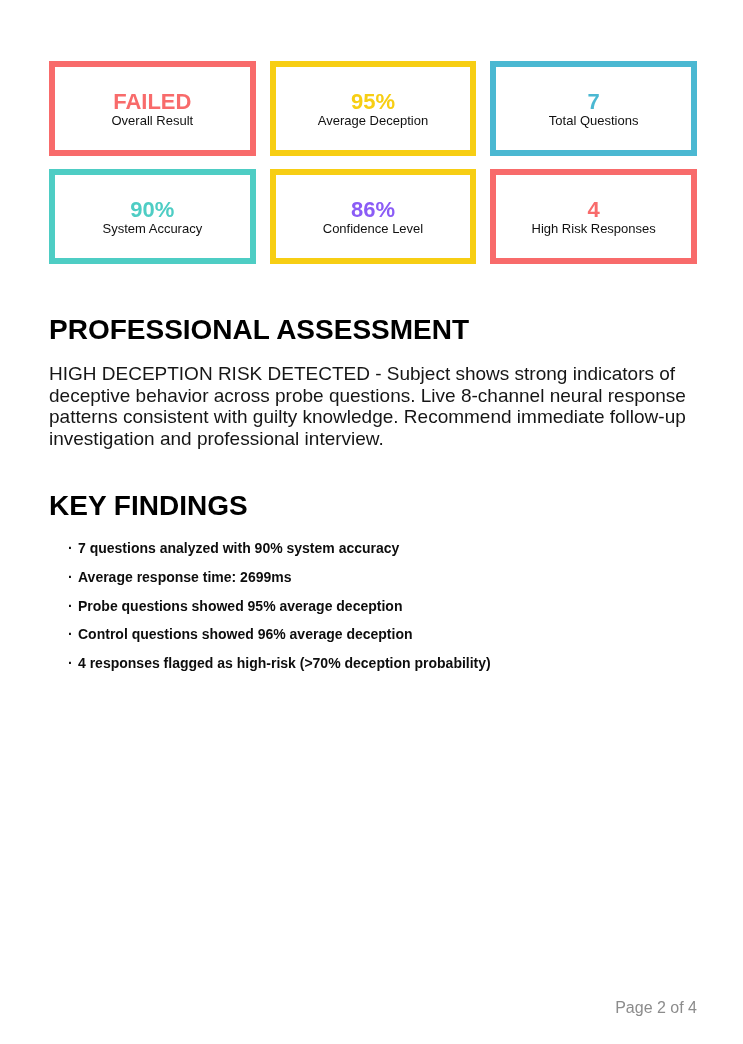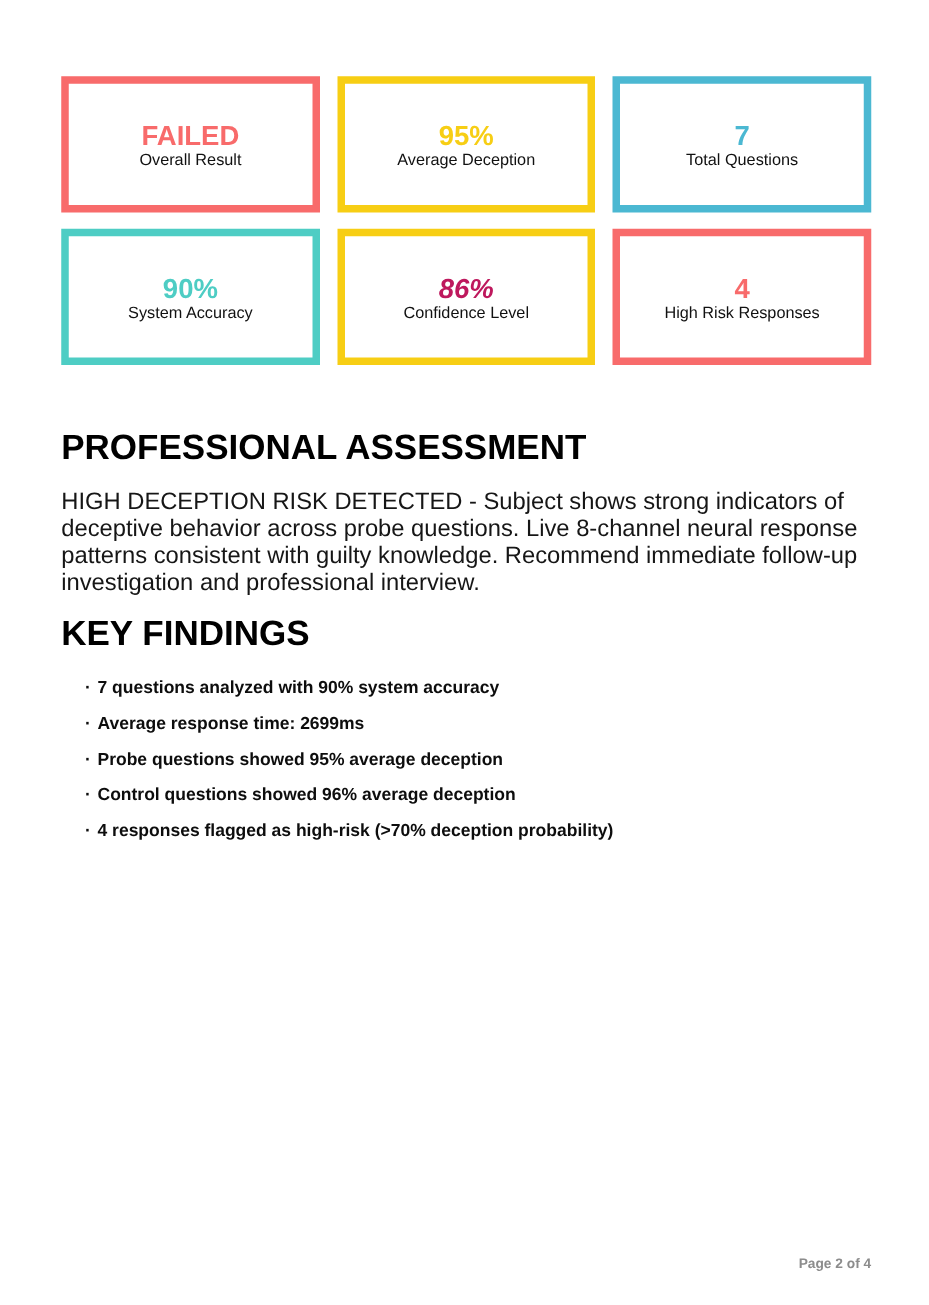--- a/index.html
+++ b/index.html
@@ -32,21 +32,21 @@
   }
   .cards-grid {
     margin-top: 45px;
     display: grid;
     grid-template-columns: repeat(3, 1fr);
     column-gap: 14px;
     row-gap: 13px;
   }
   .card {
     box-sizing: border-box;
-    height: 109px;
+    height: 95px;
     border: 6px solid #cccccc;
     background: #ffffff;
     display: flex;
     flex-direction: column;
     align-items: center;
     justify-content: center;
     gap: 1px;
   }
   .card-value {
     font-size: 22px;
@@ -68,21 +68,21 @@
   }
   .section-pa { margin-top: 50px; }
   .pa-body {
     margin: 17px 0 0 0;
     font-size: 19px;
     font-weight: 400;
     line-height: 21.5px;
     color: #161616;
     max-width: 650px;
   }
-  .section-kf { margin-top: 14px; }
+  .section-kf { margin-top: 41px; }
   .kf-list {
     margin: 18px 0 0 0;
     padding: 0;
     list-style: none;
   }
   .kf-list li {
     position: relative;
     padding-left: 29px;
     font-size: 14px;
     font-weight: 700;
@@ -94,23 +94,22 @@
     content: "\00B7";
     position: absolute;
     left: 19px;
     top: 0;
     font-weight: 700;
   }
   .page-footer {
     position: absolute;
     right: 46px;
     bottom: 27px;
-    font-size: 11px;
+    font-size: 16px;
     color: #8c8c8c;
-    font-weight: bold;
   }
 </style>
 </head>
 <body>
 
 <div class="page">
 
 
   <div class="cards-grid">
       <div class="card" style="border-color: rgb(248, 107, 107);">
@@ -123,21 +122,21 @@
       </div>
       <div class="card" style="border-color: rgb(75, 184, 210);">
         <div class="card-value" style="color: rgb(75, 184, 210);">7</div>
         <div class="card-label">Total Questions</div>
       </div>
       <div class="card" style="border-color: rgb(78, 205, 196); text-align: right;">
         <div class="card-value" style="color: rgb(78, 205, 196);">90%</div>
         <div class="card-label">System Accuracy</div>
       </div>
       <div class="card" style="border-color: rgb(247, 206, 20);">
-        <div class="card-value" style="color: #be185d; font-style: italic;">86%</div>
+        <div class="card-value" style="color: #8b5cf6;">86%</div>
         <div class="card-label">Confidence Level</div>
       </div>
       <div class="card" style="border-color: rgb(248, 107, 107);">
         <div class="card-value" style="color: rgb(248, 107, 107);">4</div>
         <div class="card-label">High Risk Responses</div>
       </div>
     </div>
 
   <div class="section-pa">
     <h2 class="section-heading">PROFESSIONAL ASSESSMENT</h2>

